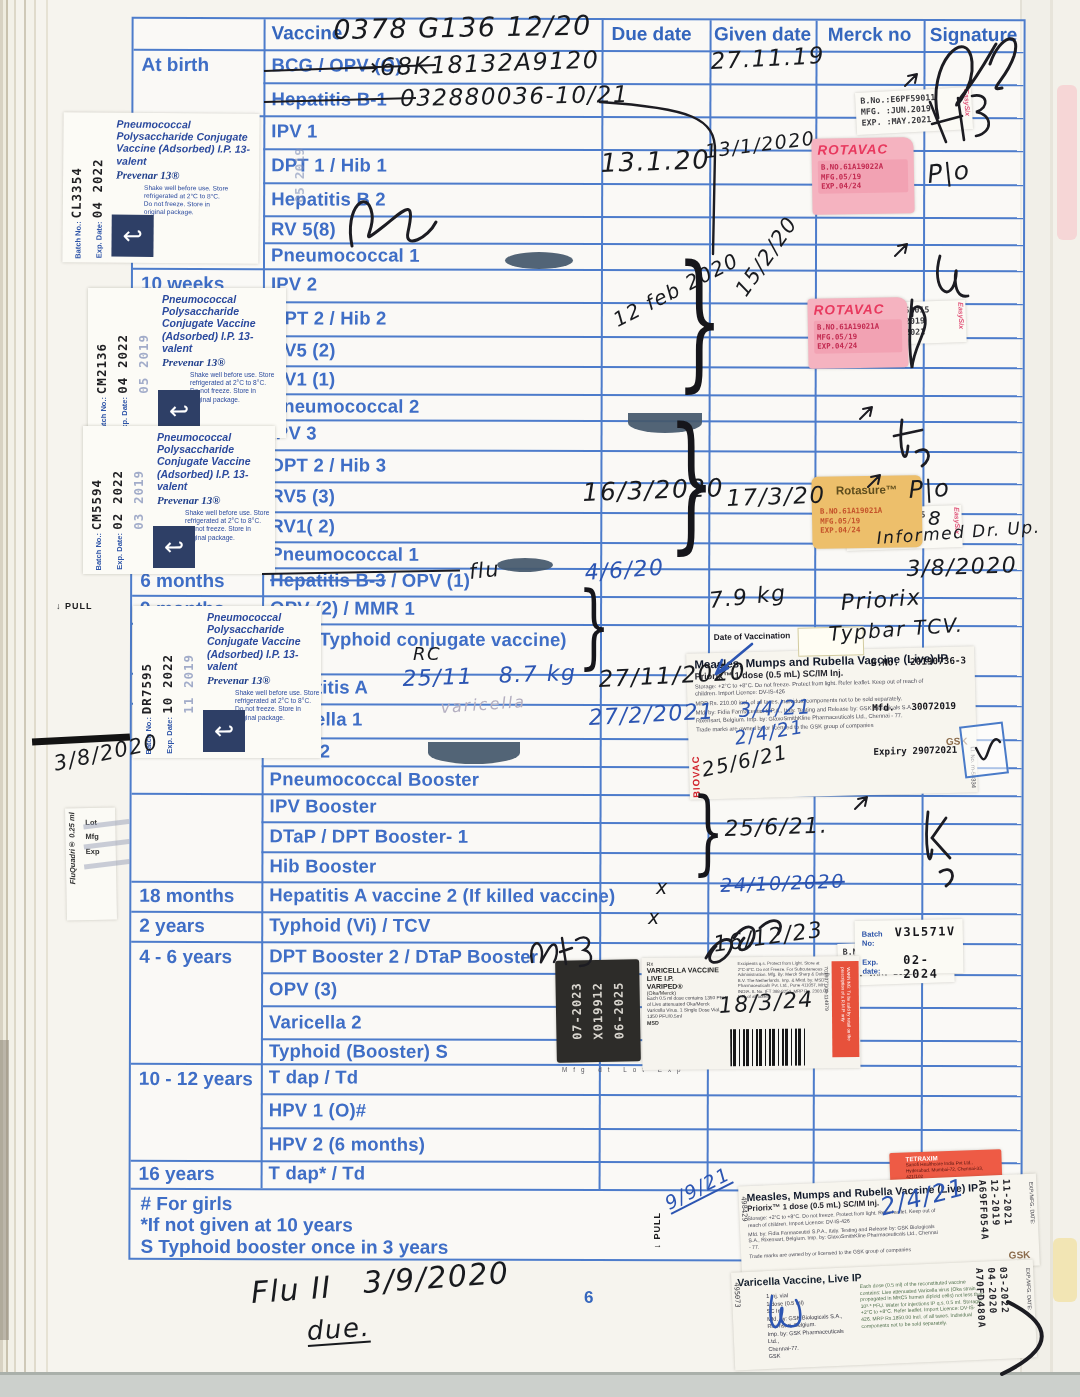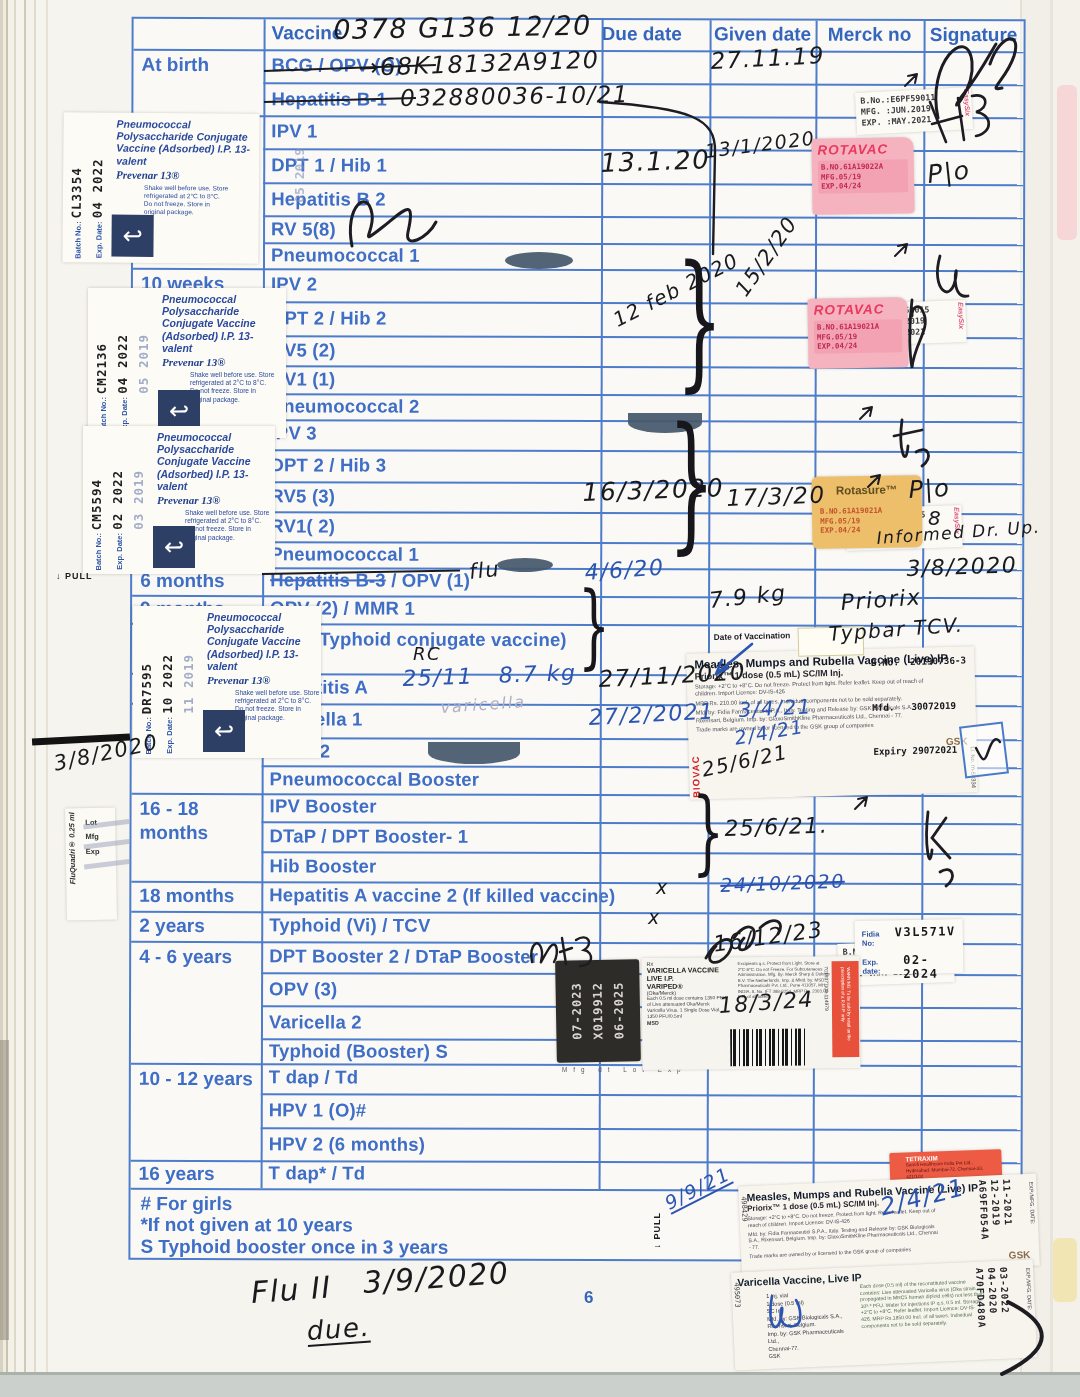--- a/index.html
+++ b/index.html
@@ -160,21 +160,21 @@
 
   <div class="card">
     <span class="vl" style="left:130px"></span>
     <span class="vl" style="left:468px"></span>
     <span class="vl" style="left:576px"></span>
     <span class="vl" style="left:682px"></span>
     <span class="vl" style="left:790px"></span>
 
     <div class="grp first" style="height:30px">
       <span class="hc" style="left:138px">Vaccine</span>
-      <span class="hc" style="left:468px;width:100px;text-align:left">Due date</span>
+      <span class="hc" style="left:468px;width:100px;text-align:center">Due date</span>
       <span class="hc" style="left:576px;width:106px;text-align:center">Given date</span>
       <span class="hc" style="left:682px;width:108px;text-align:center">Merck no</span>
       <span class="hc" style="left:790px;width:100px;text-align:center">Signature</span>
     </div>
 
     <div class="grp" style="height:66px">
       <span class="age">At birth</span>
       <div class="rws">
         <div class="rw" style="height:33px">
             <span class="lbl">BCG / OPV (O)</span>
@@ -291,21 +291,20 @@
         <div class="rw" style="height:28px">
             <span class="lbl">MMR 2</span>
           </div>
         <div class="rw" style="height:28px">
             <span class="lbl">Pneumococcal Booster</span>
           </div>
       </div>
     </div>
 
     <div class="grp" style="height:88px">
-      <span class="age">16 - 18 months</span>
       <div class="rws">
         <div class="rw" style="height:28px">
             <span class="lbl">IPV Booster</span>
           </div>
         <div class="rw" style="height:30px">
             <span class="lbl b">DTaP / DPT Booster- 1</span>
           </div>
         <div class="rw" style="height:30px">
             <span class="lbl b">Hib Booster</span>
           </div>
@@ -534,21 +533,21 @@
         <div>Expiry 29072021</div>
       </div>
     </div>
     <span class="mmr-side">BIOVAC</span>
     <span class="mmr-li">LI. No. m-50334</span>
   </div>
   <div class="bluebox"></div>
 
   <div class="stk typ" style="left:855px;top:920px;width:108px;height:54px;transform:rotate(-1deg)">
     <div class="typ-row">
-        <span class="typ-lab">Fidia No:</span>
+        <span class="typ-lab">Batch No:</span>
         <span class="typ-val">V3L571V</span>
       </div>
     <div class="typ-row">
         <span class="typ-lab">Exp. date:</span>
         <span class="typ-val">02-2024</span>
       </div>
   </div>
 
   <div class="stk tet" style="left:850px;top:983px;width:112px;height:44px;transform:rotate(-2deg)">
     <span class="tet-arrow">↗</span>
@@ -618,21 +617,21 @@
     <div class="flu-labs">
       <div>Lot</div>
       <div>Mfg</div>
       <div>Exp</div>
     </div>
     <div class="flu-stamp" style="left:18px;top:14px"></div>
     <div class="flu-stamp" style="left:18px;top:34px"></div>
     <div class="flu-stamp" style="left:18px;top:54px"></div>
   </div>
   <div style="position:absolute;left:32px;top:736px;width:98px;height:7px;background:#131313;transform:rotate(-3deg);z-index:4"></div>
-  <span class="pull" style="left:56px;top:571px">↓ <span>PULL</span></span>
+  <span class="pull" style="left:56px;top:601px">↓ <span>PULL</span></span>
 
   <span class="pull vtext" style="left:652px;top:1212px;position:absolute">↓ <span>PULL</span></span>
 
   <span class="hw" style="left:333px;top:16px;font-size:27px;transform:rotate(-1deg)">0378 G136 12/20</span>
   <span class="hw" style="left:358px;top:56px;font-size:24px;transform:rotate(-2deg)">→68K18132A9120</span>
   <span class="hw" style="left:400px;top:87px;font-size:23px;transform:rotate(-1deg)">032880036-10/21</span>
   <span class="hw" style="left:710px;top:50px;font-size:23px;transform:rotate(-3deg)">27.11.19</span>
   <span class="hw" style="left:600px;top:150px;font-size:26px;transform:rotate(-2deg)">13.1.20</span>
   <span class="hw" style="left:704px;top:142px;font-size:19px;transform:rotate(-7deg)">13/1/2020</span>
   <span class="hw" style="left:610px;top:312px;font-size:20px;transform:rotate(-27deg)">12 feb 2020</span>

